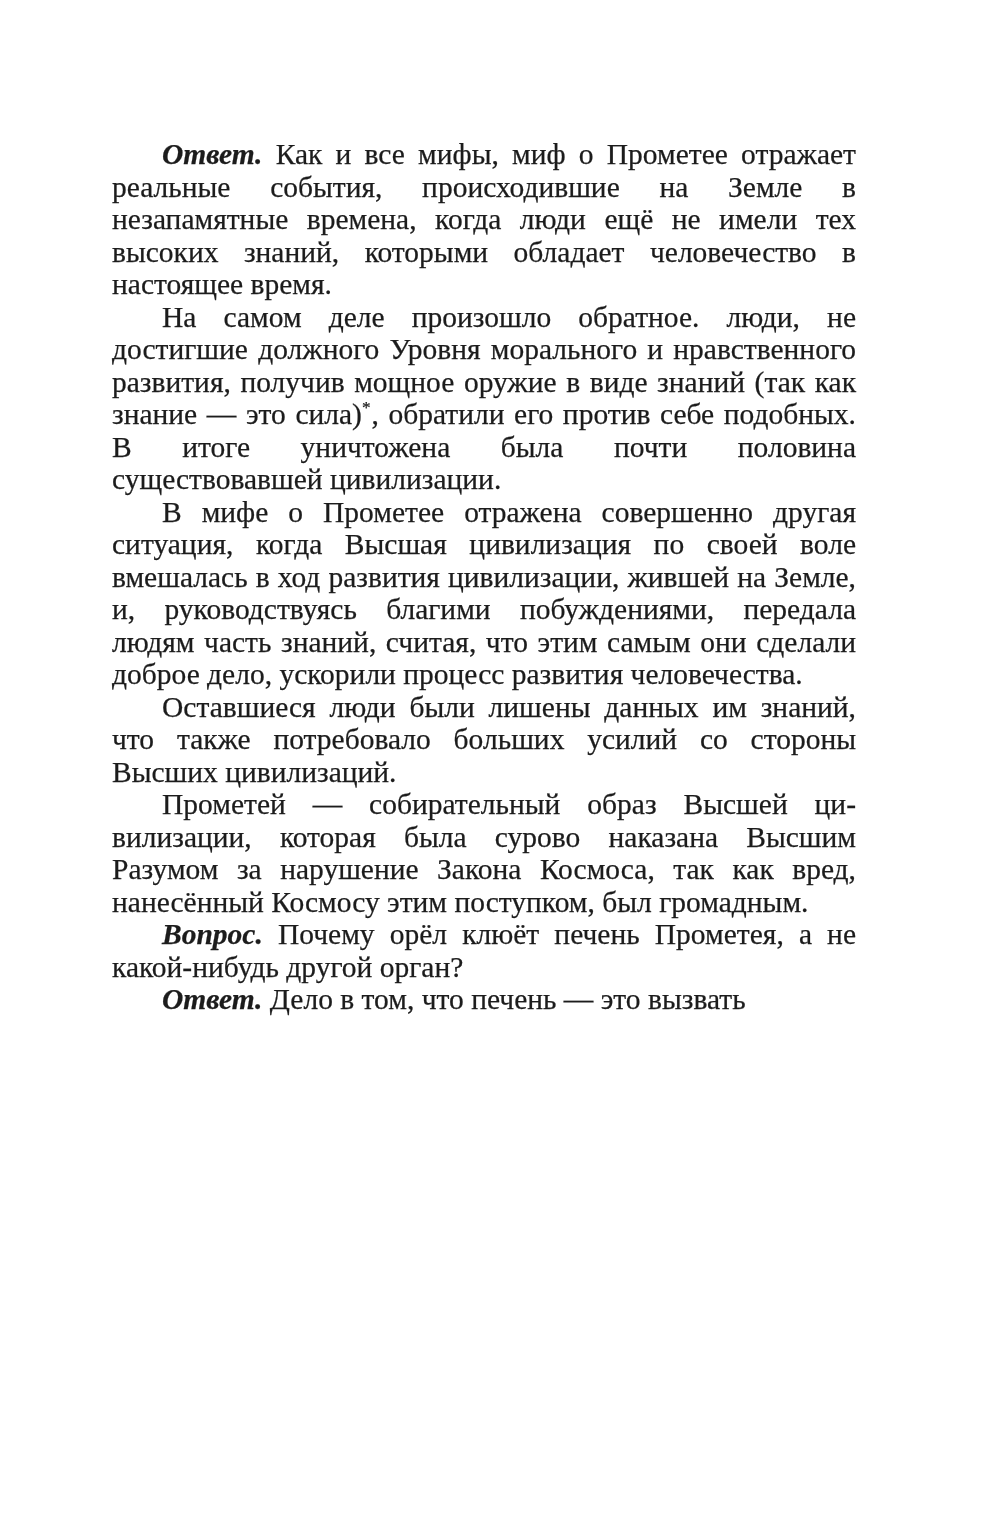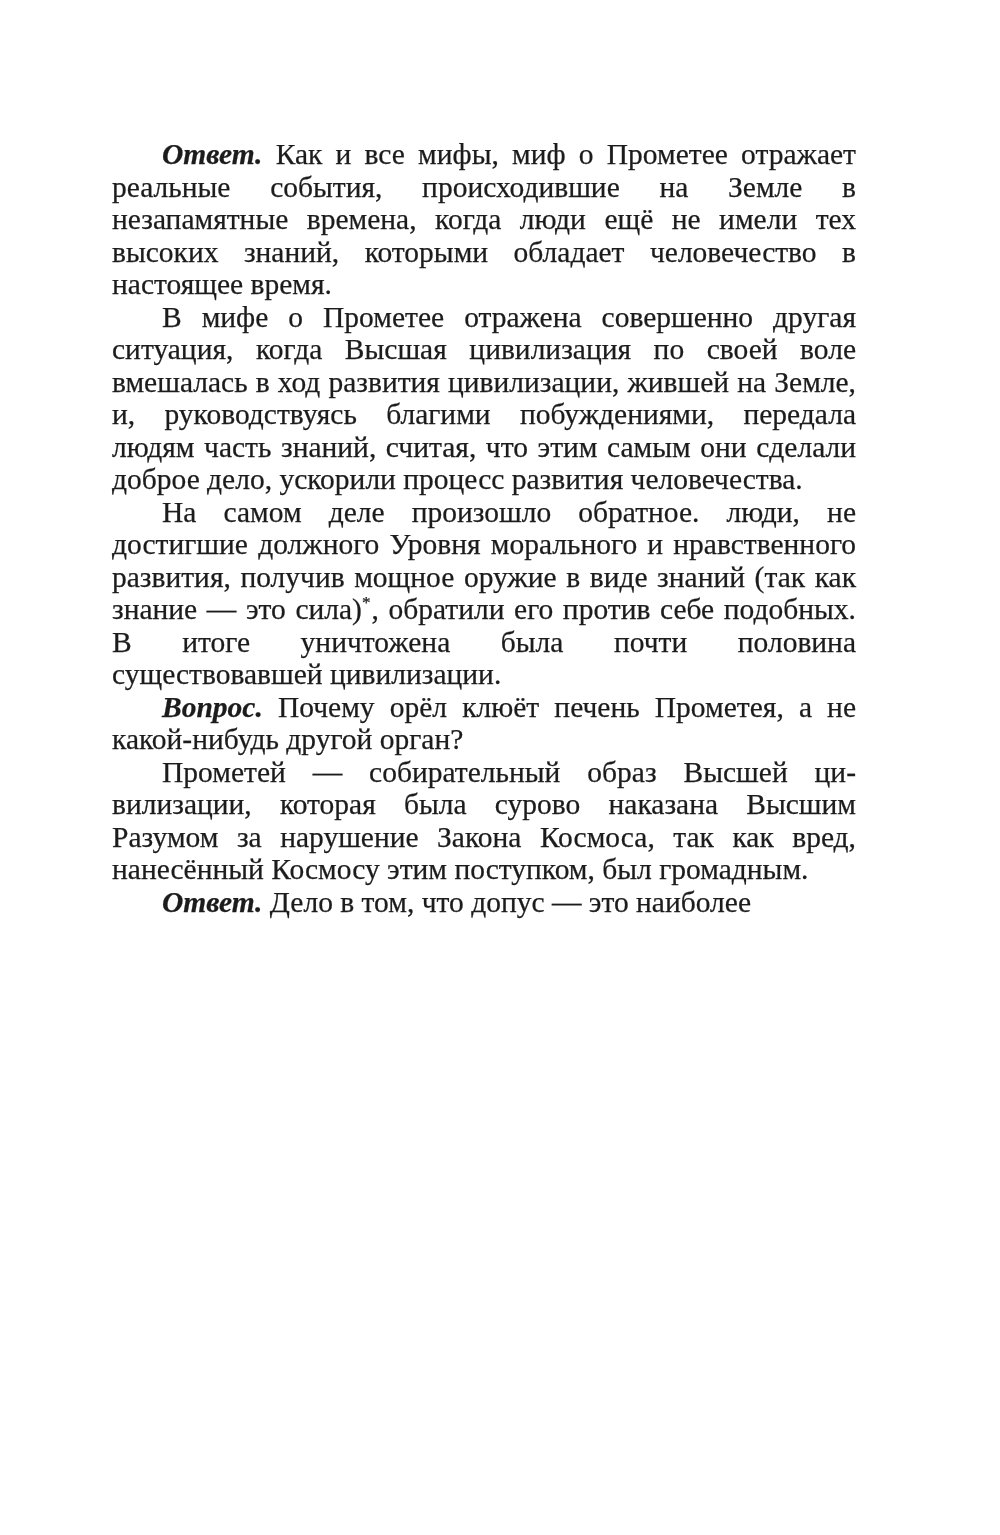--- a/index.html
+++ b/index.html
@@ -55,20 +55,21 @@
     font-weight: bold;
     -webkit-text-stroke: 0.25px #1c1c1c;
   }
 </style>
 </head>
 <body>
 
 <div class="page">
   <div class="text-block">
       <p class="para"><span class="seg-bi">Ответ.</span><span> Как и все мифы, миф о Прометее отра­жает реальные события, происходившие на Земле в незапамятные времена, когда люди ещё не имели тех высоких знаний, которыми обладает человече­ство в настоящее время.</span></p>
+      <p class="para"><span>На самом деле произошло обратное. люди, не достигшие должного Уровня морального и нрав­ственного развития, получив мощное оружие в виде знаний (так как знание — это сила)</span><sup class="seg-sup">*</sup><span>, обратили его против себе подобных. В итоге уничтожена была почти половина существовавшей цивилизации.</span></p>
       <p class="para"><span>В мифе о Прометее отражена совершенно другая ситуация, когда Высшая цивилизация по своей воле вмешалась в ход развития цивилизации, жившей на Земле, и, руководствуясь благими побуждения­ми, передала людям часть знаний, считая, что этим самым они сделали доброе дело, ускорили процесс развития человечества.</span></p>
-      <p class="para"><span>На самом деле произошло обратное. люди, не достигшие должного Уровня морального и нрав­ственного развития, получив мощное оружие в виде знаний (так как знание — это сила)</span><sup class="seg-sup">*</sup><span>, обратили его против себе подобных. В итоге уничтожена была почти половина существовавшей цивилизации.</span></p>
+      <p class="para"><span>Оставшиеся люди были лишены данных им зна­ний, что также потребовало больших усилий со сто­роны Высших цивилизаций.</span></p>
+      <p class="para"><span>Прометей — собирательный образ Высшей ци­вилизации, которая была сурово наказана Высшим Разумом за нарушение Закона Космоса, так как вред, нанесённый Космосу этим поступком, был громадным.</span></p>
       <p class="para"><span class="seg-bi">Вопрос.</span><span> Почему орёл клюёт печень Прометея, а не какой-нибудь другой орган?</span></p>
-      <p class="para"><span>Прометей — собирательный образ Высшей ци­вилизации, которая была сурово наказана Высшим Разумом за нарушение Закона Космоса, так как вред, нанесённый Космосу этим поступком, был громадным.</span></p>
-      <p class="para"><span class="seg-bi">Ответ.</span><span> Дело в том, что допус — это наиболее</span></p>
+      <p class="para"><span class="seg-bi">Ответ.</span><span> Дело в том, что печень — это вызвать</span></p>
     </div>
   <div class="page-number">11</div>
 </div>
 
 </body></html>

